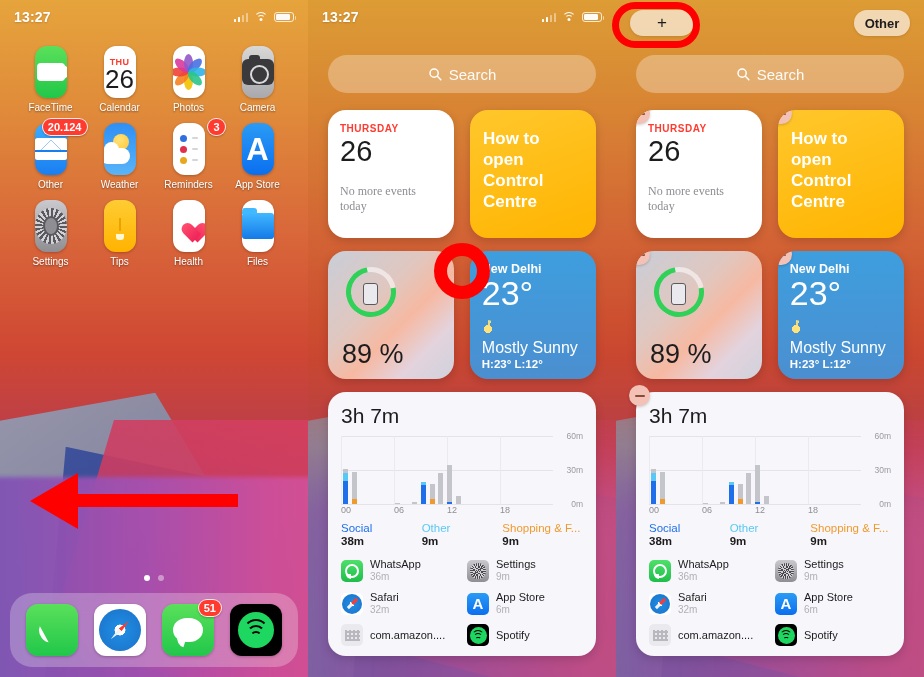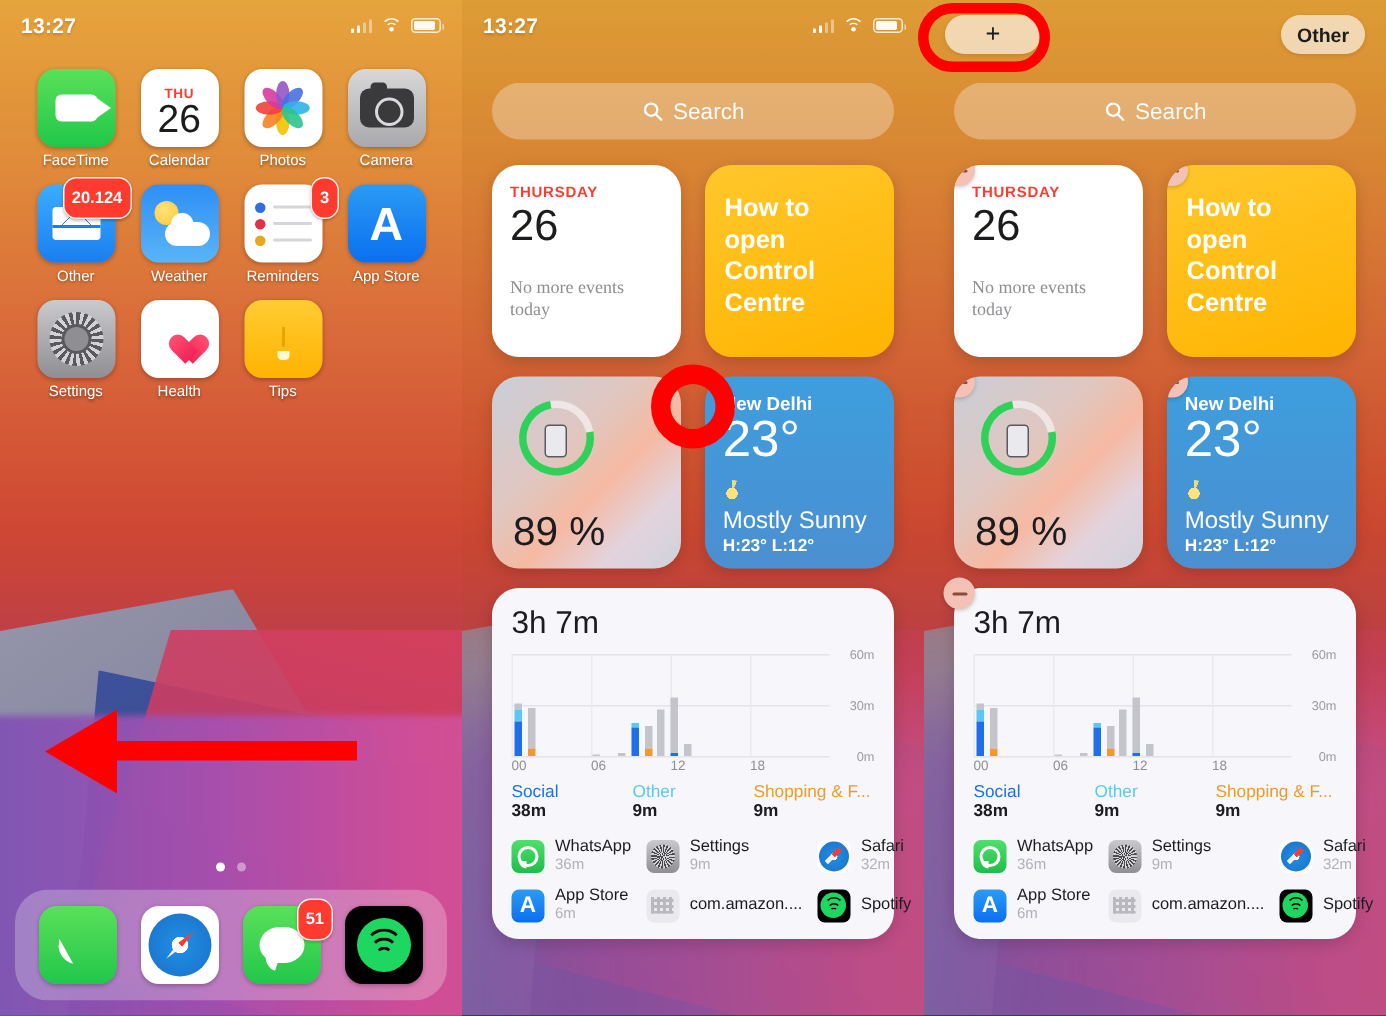--- a/index.html
+++ b/index.html
@@ -54,26 +54,26 @@
   .batt { width:20px; height:10px; border:1.3px solid rgba(255,255,255,.85);
     border-radius:3px; position:relative; padding:1px; }
   .batt::after { content:""; position:absolute; right:-3.2px; top:3px; width:1.6px; height:4px;
     background:rgba(255,255,255,.6); border-radius:0 1px 1px 0; }
   .batt i { display:block; height:100%; width:86%; background:#fff; border-radius:1.2px; }
 
   
   .appgrid { position:absolute; top:46px; left:0; right:0; padding:0 16px; z-index:5;
     display:grid; grid-template-columns:repeat(4,1fr); row-gap:10px; justify-items:center; }
   .app { width:62px; display:flex; flex-direction:column; align-items:center; position:relative; }
-  .ic { width:52px; height:52px; border-radius:12px; position:relative;
+  .ic { width:32px; height:52px; border-radius:12px; position:relative;
     box-shadow:0 1px 3px rgba(0,0,0,.25); overflow:hidden;
     display:flex; align-items:center; justify-content:center; }
   .app-label { margin-top:4px; font-size:10px; color:#fff; text-shadow:0 1px 2px rgba(0,0,0,.45);
     white-space:nowrap; }
-  .badge { position:absolute; top:-5px; right:-6px; min-width:18px; height:28px; padding:0 5px;
+  .badge { position:absolute; top:-5px; right:-6px; min-width:18px; height:18px; padding:0 5px;
     background:#ff3b30; color:#fff; border-radius:9px; font-size:11px; font-weight:700;
     display:flex; align-items:center; justify-content:center; border:1.5px solid rgba(255,255,255,.9);
     z-index:3; box-shadow:0 1px 2px rgba(0,0,0,.25); }
 
   
   .i-facetime { background:linear-gradient(180deg,#5ae05a,#21c74a); }
   .i-facetime .cam { width:28px;height:18px;background:#fff;border-radius:4px; position:relative;}
   .i-facetime .cam::after{content:"";position:absolute;right:-9px;top:2px;border-left:10px solid #fff;
     border-top:7px solid transparent;border-bottom:7px solid transparent;}
   .i-calendar { background:#fff; flex-direction:column; }
@@ -241,21 +241,21 @@
   .ylab { position:absolute; right:-30px; font-size:8.5px; color:#9a9aa0; transform:translateY(-50%); }
   .bars { position:absolute; left:2px; right:2px; bottom:0; top:0; }
   .bar { position:absolute; bottom:0; width:5px; display:flex; flex-direction:column-reverse; }
   .bar s { display:block; width:100%; text-decoration:none; }
   .xaxis { position:relative; height:14px; margin-right:30px; }
   .xlab { position:absolute; font-size:9px; color:#8e8e93; top:1px; }
   .legend { display:flex; margin-top:4px; }
   .lg { flex:1; }
   .lg .ln { font-size:11.5px; }
   .lg .lv { font-size:11.5px; color:#1c1c1e; font-weight:600; margin-top:1px; }
-  .applist { display:grid; grid-template-columns:1fr 1fr 1fr; gap:8px 10px; margin-top:11px; }
+  .applist { display:grid; grid-template-columns:1fr 1fr; gap:8px 10px; margin-top:11px; }
   .arow { display:flex; align-items:center; gap:7px; }
   .arow .aic { width:22px; height:22px; border-radius:5px; flex:none; overflow:hidden;
      display:flex; align-items:center; justify-content:center; }
   .arow .an { font-size:11px; color:#1c1c1e; line-height:13px; }
   .arow .am { font-size:10px; color:#b0b0b6; line-height:12px; }
   .a-wa { background:linear-gradient(180deg,#4ee06a,#1fbd4b); }
   .a-wa .g { width:14px;height:14px;border:2px solid #fff;border-radius:50%;position:relative;}
   .a-wa .g::after{content:"";position:absolute;left:-1px;bottom:-3px;width:5px;height:5px;background:#fff;
     border-radius:0 0 0 5px;}
   .a-set { background:linear-gradient(180deg,#c9c9ce,#8e8e93); }
@@ -400,30 +400,36 @@
         <div class="app-label">App Store</div>
       </div>
       <div class="app">
         <div class="ic i-settings">
             <span class="gear"></span>
           </div>
         <div class="app-label">Settings</div>
       </div>
 
       <div class="app">
+        <div class="ic i-tips">
+          <span class="bulb"><span class="gl"></span><span class="fl"></span><span class="st"></span></span>
+        </div>
+        <div class="app-label">Tips</div>
+      </div>
+      <div class="app">
         <div class="ic i-health">
             <span class="hrt"></span>
           </div>
         <div class="app-label">Health</div>
       </div>
       <div class="app">
-        <div class="ic i-tips">
-          <span class="bulb"><span class="gl"></span><span class="fl"></span><span class="st"></span></span>
-        </div>
-        <div class="app-label">Tips</div>
+        <div class="ic i-files">
+            <span class="fold"></span>
+          </div>
+        <div class="app-label">Files</div>
       </div>
       <div></div>
     </div>
 
     <div class="pagedots">
       <b class="on"></b>
       <b></b>
     </div>
 
     <div class="dock">

